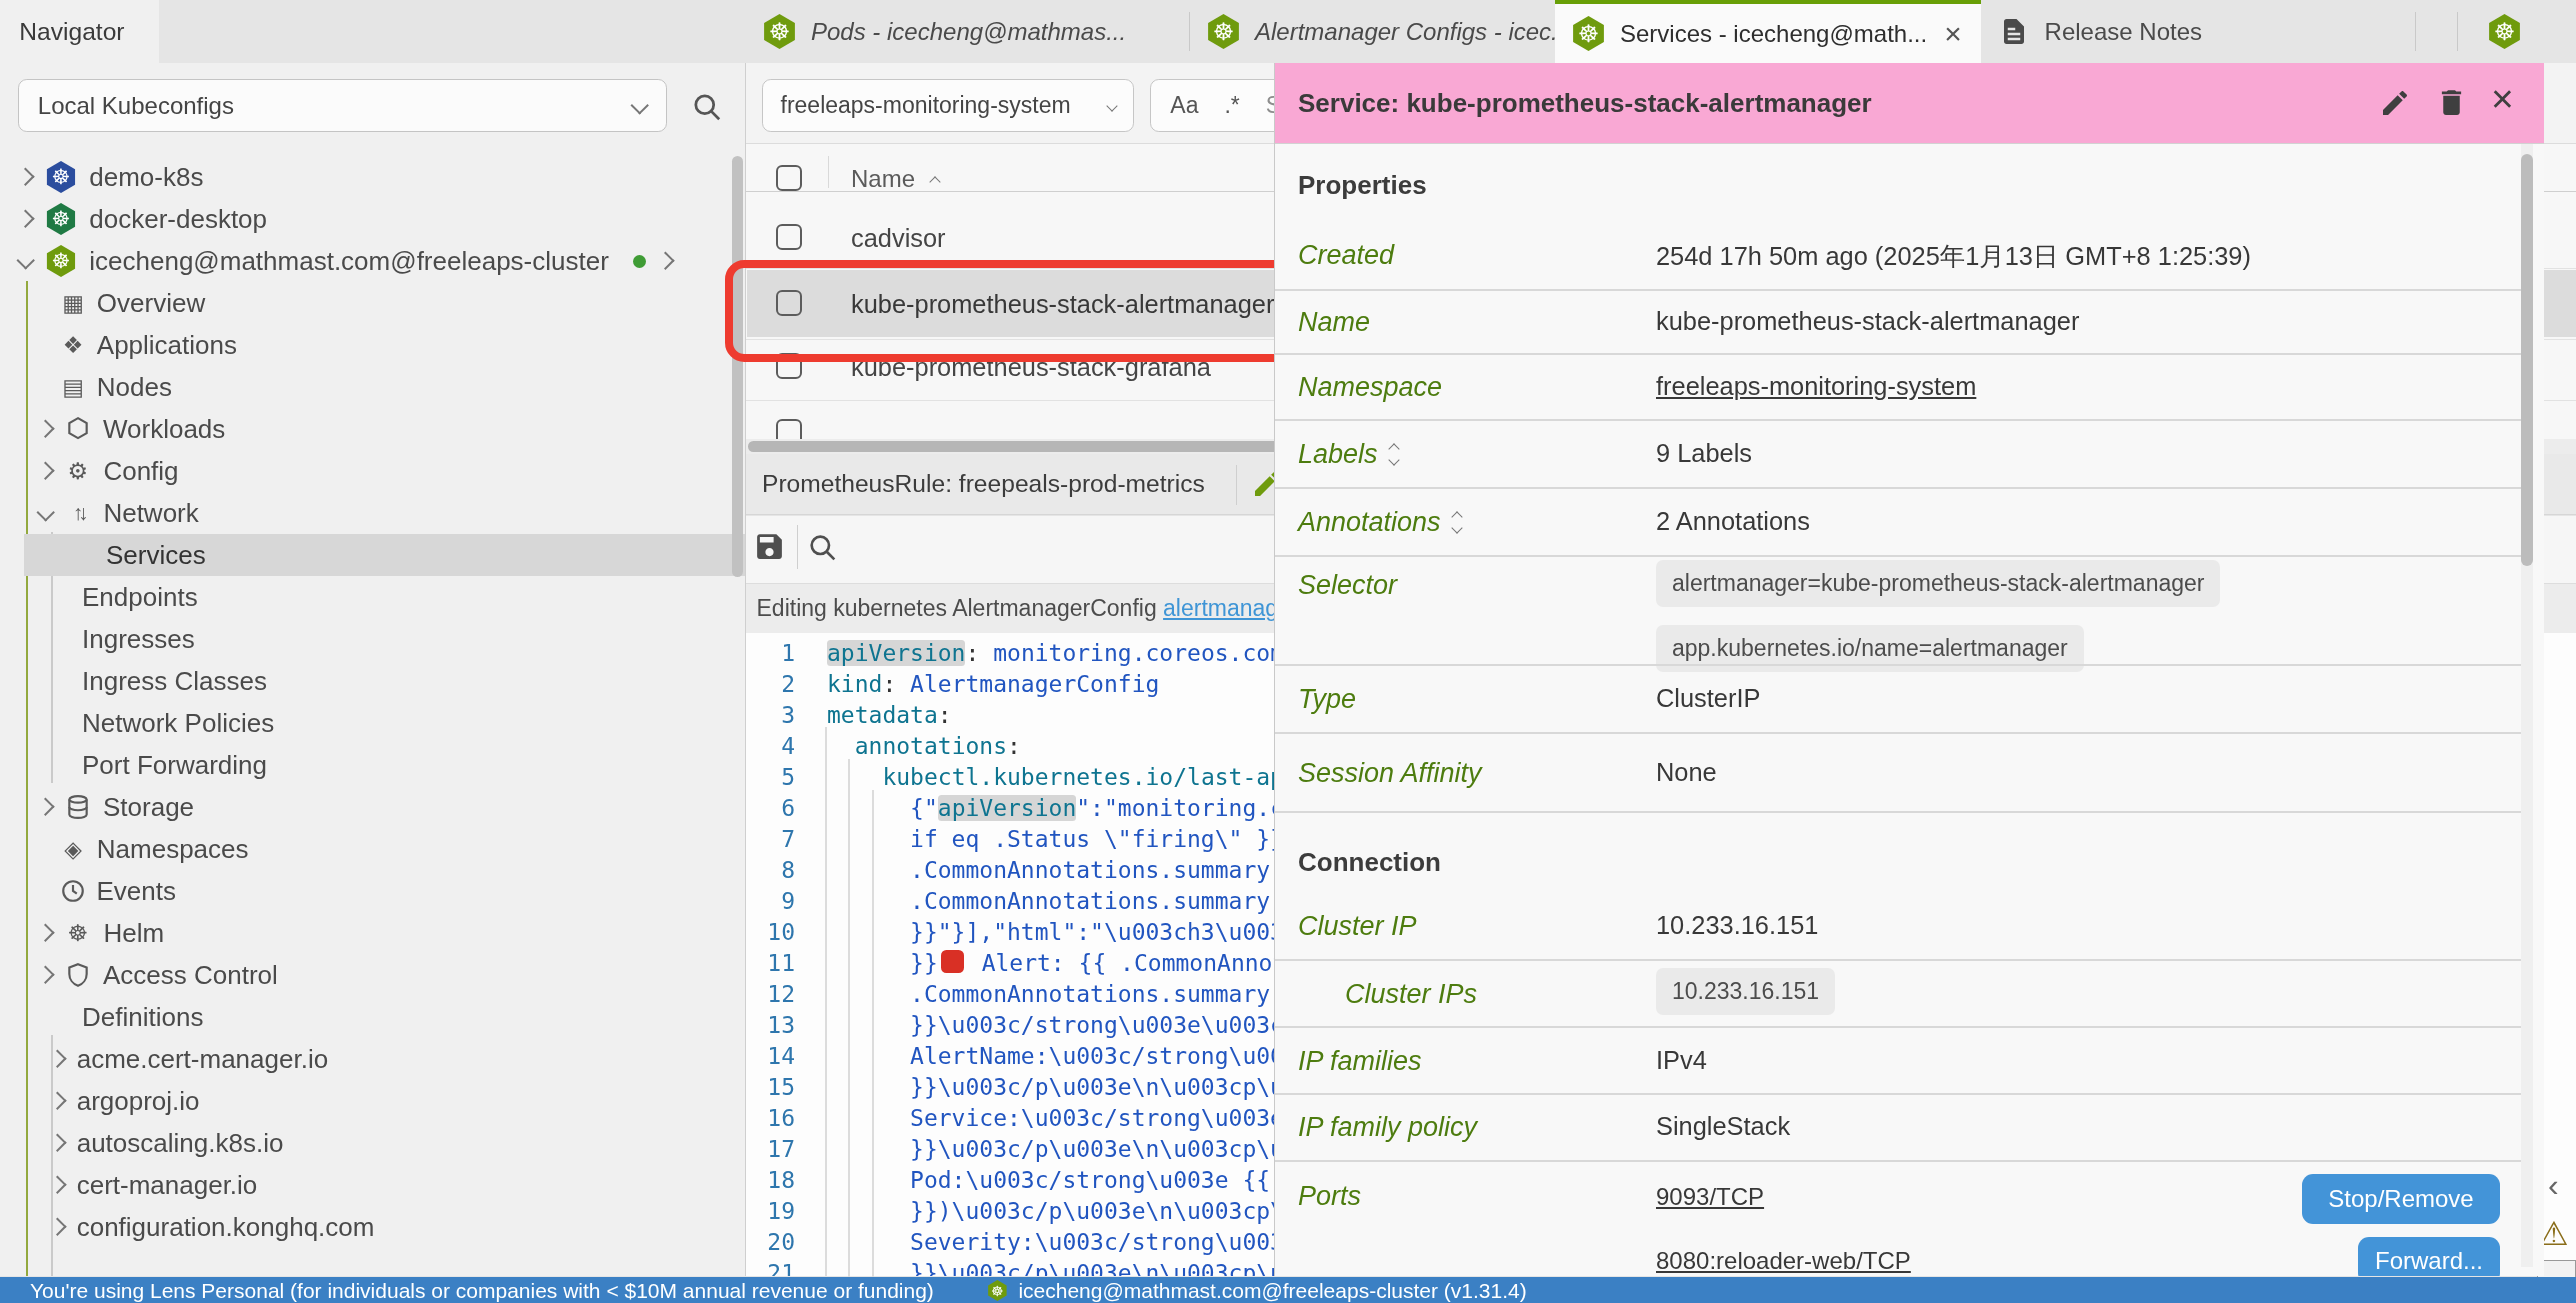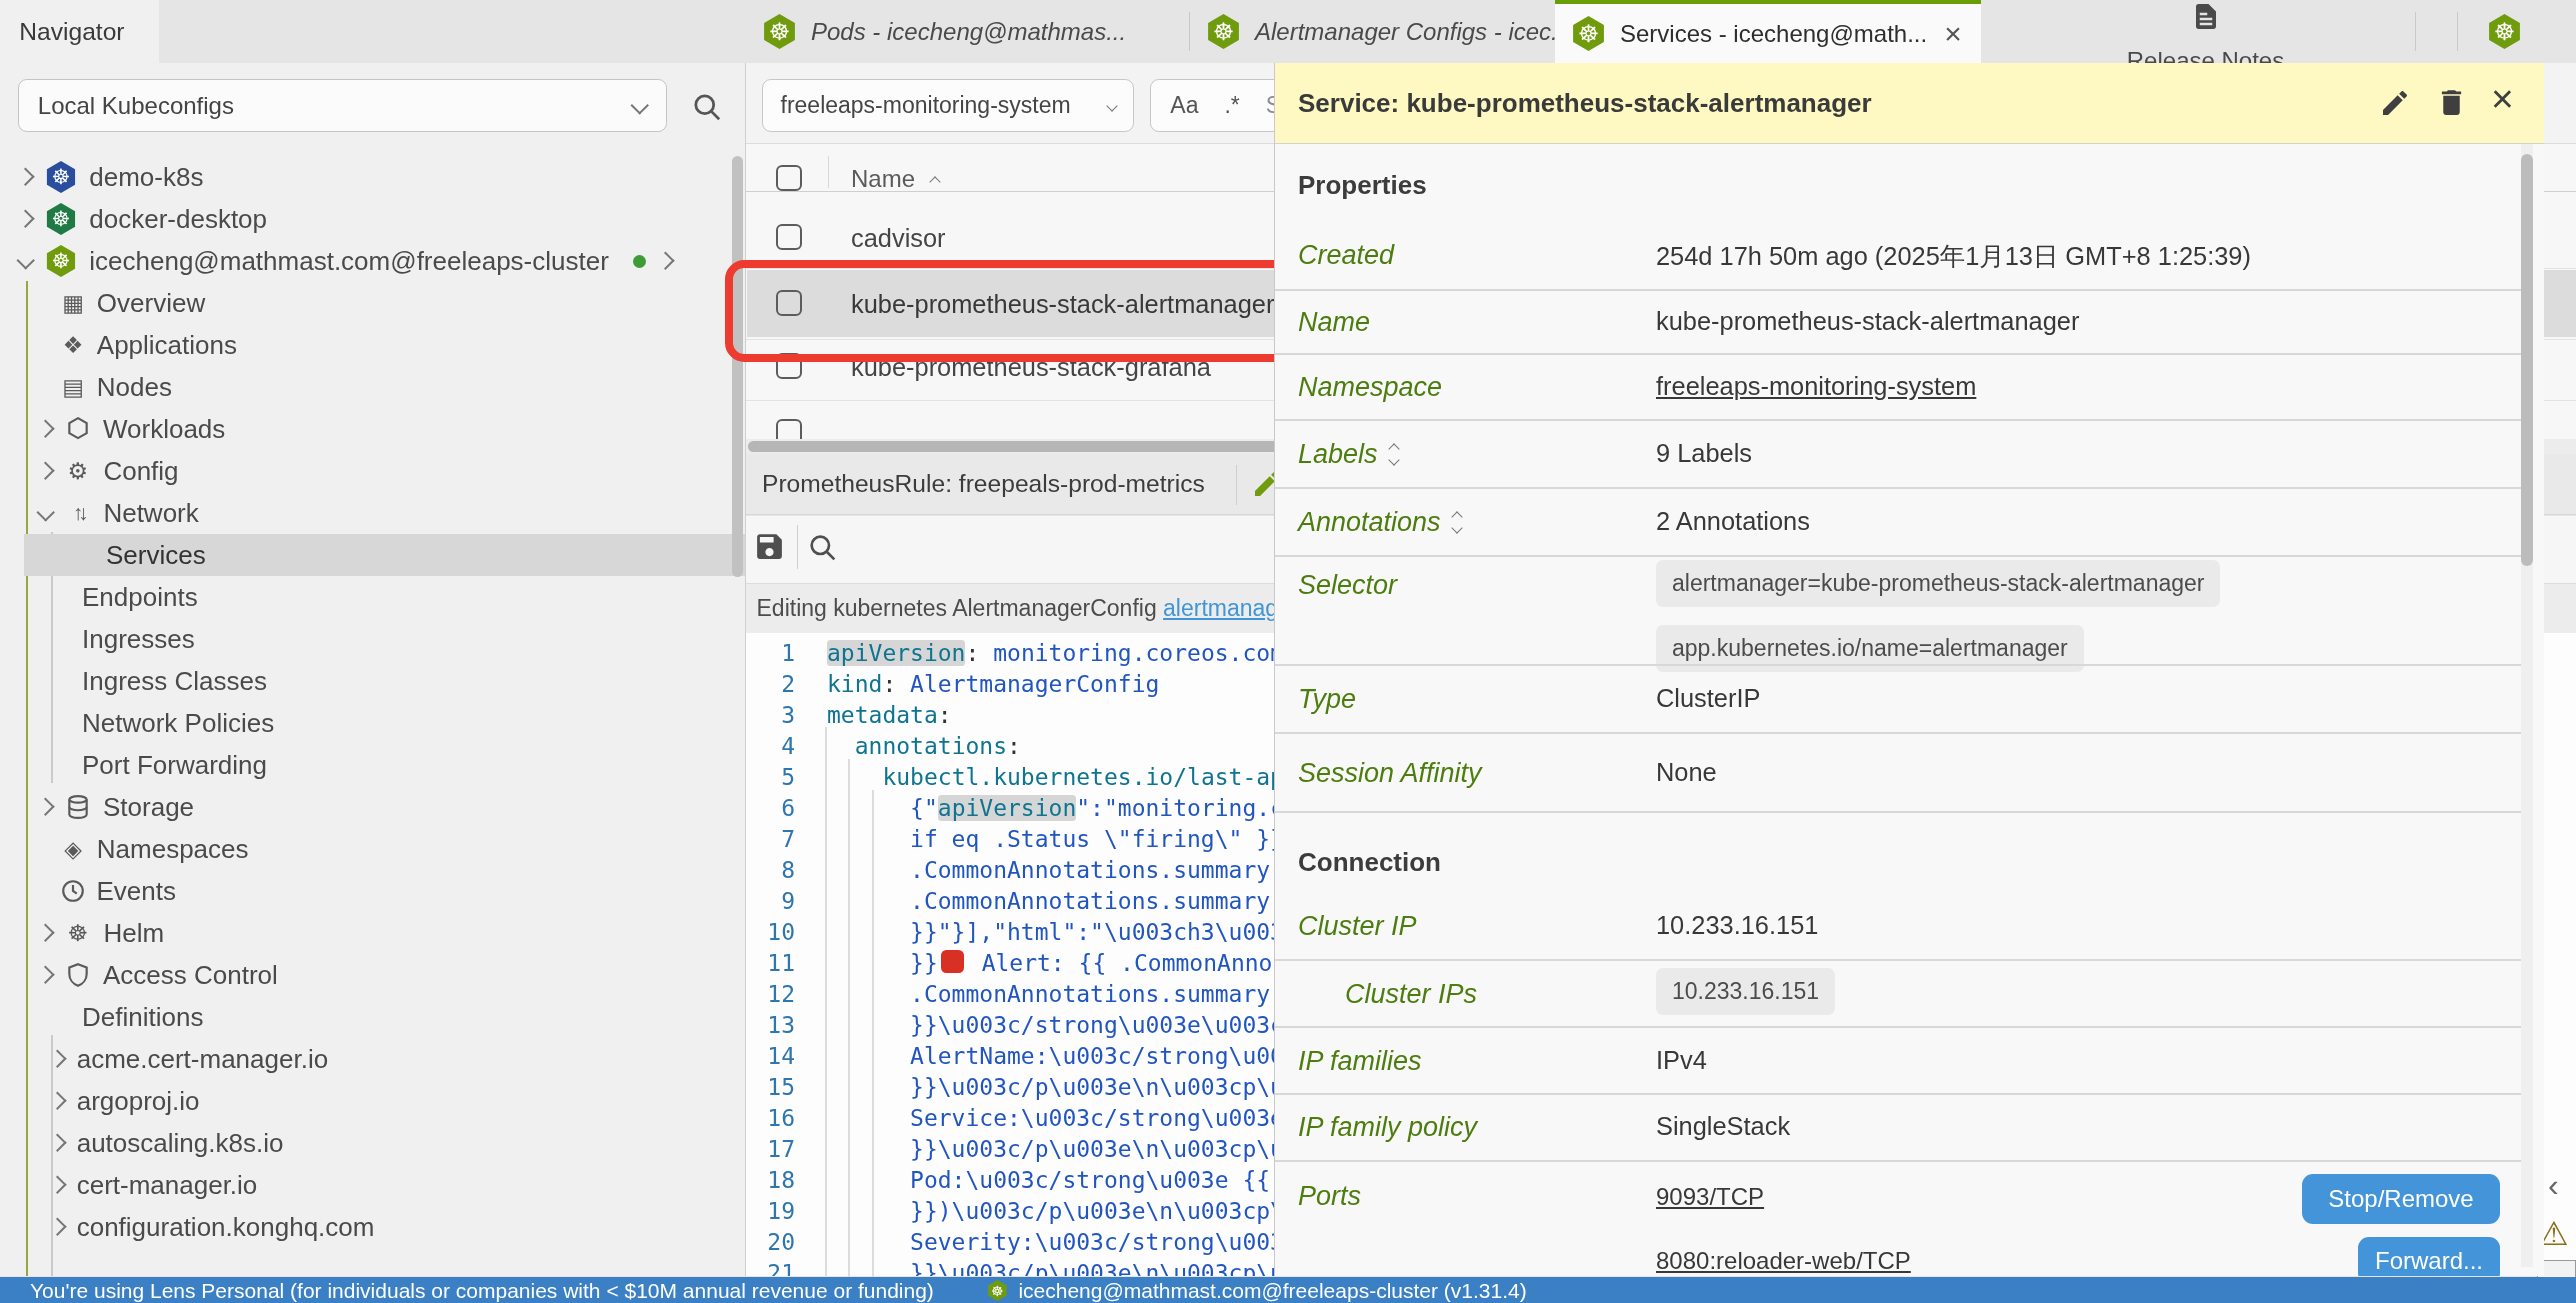--- a/index.html
+++ b/index.html
@@ -67,21 +67,21 @@
   .cline{height:31px;display:flex;align-items:center;font-family:"DejaVu Sans Mono",monospace;font-size:23px;}
   .ln{width:49px;text-align:right;color:#2e76ad;flex:none;}
   .ct{margin-left:32px;white-space:pre;}
   .seg-k{color:#0e7490;}
   .seg-v{color:#2155c0;}
   .seg-d{color:#333;}
   .seg-hl{color:#0e7490;background:#d6d6d6;border-radius:3.5px;}
   .seg-e{display:inline-block;width:23px;height:23px;background:#d93025;border-radius:5.3px;vertical-align:-2.6px;margin:0 3.5px;}
   
   .drawer{left:1274px;top:63px;width:1270px;height:1213px;background:#f8f8f8;border-left:0.9px solid #c9c9c9;box-sizing:border-box;overflow:hidden;z-index:10;}
-  .dhead{position:absolute;left:0;top:0;width:1270px;height:81px;background:#fef9c3;border-bottom:1.8px solid #d2d2d2;box-sizing:border-box;}
+  .dhead{position:absolute;left:0;top:0;width:1270px;height:81px;background:#f9a8d4;border-bottom:1.8px solid #d2d2d2;box-sizing:border-box;}
   .dtitle{position:absolute;left:23px;top:0;height:81px;display:flex;align-items:center;font-size:26px;font-weight:bold;color:#3a3a3a;}
   .hicon{position:absolute;color:#3f3f3f;}
   .dheading{position:absolute;left:23px;font-size:26px;font-weight:bold;color:#3c3c3c;}
   .dlabel{position:absolute;left:23px;font-size:27px;color:#4d7c0f;display:flex;align-items:center;gap:12.3px;white-space:nowrap;font-style:italic;}
   .dvalue{position:absolute;left:381px;font-size:25.4px;color:#383838;white-space:nowrap;}
   .ddiv{position:absolute;left:0;right:23px;height:1.8px;background:#d8d8d8;}
   .chip{position:absolute;left:381px;height:47px;line-height:47px;padding:0 16px;background:#eaeaea;border-radius:7px;font-size:23px;color:#4c4c4c;white-space:nowrap;}
   .updn{display:inline-flex;flex-direction:column;gap:3.5px;}
   .btn{position:absolute;background:#4394d8;color:#fff;border-radius:11px;display:flex;align-items:center;justify-content:center;font-size:24px;}
   .dscroll{position:absolute;left:1246px;top:81px;width:12.3px;height:1123px;background:#efefef;}
@@ -106,21 +106,21 @@
     <div class="tsep abs" style="left:1189px;"></div>
     <div class="tab abs" style="left:1190px;width:365px;">
       <span class="khex t" style="--c:#6f9b0d">☸</span>
       <span class="tlabel it">Alertmanager Configs - icec...</span>
     </div>
     <div class="tab active abs" style="left:1555px;width:426px;">
       <span class="khex t" style="--c:#6f9b0d">☸</span>
       <span class="tlabel">Services - icecheng@math...</span>
       <span class="tclose">×</span>
     </div>
-    <div class="tab abs" style="left:1981px;width:433px;flex-direction:column;">
+    <div class="tab abs" style="left:1981px;width:433px;">
       <svg class="svgi" style="width:30px;height:33px;color:#4a4a4a;" viewBox="0 0 24 24" fill="currentColor">
           <path d="M14 2H6c-1.1 0-2 .9-2 2v16c0 1.1.9 2 2 2h12c1.1 0 2-.9 2-2V8l-6-6zm-1 9h-6V9h6v2zm4 4H7v-2h10v2zm0 4H7v-2h10v2z"></path>
         </svg>
       <span class="tlabel">Release Notes</span>
     </div>
     <div class="tsep abs" style="left:2415px;"></div>
     <div class="tsep abs" style="left:2457px;"></div>
     <span class="khex t abs" style="--c:#6f9b0d;left:2487px;top:14px;">☸</span>
   </div>
 

